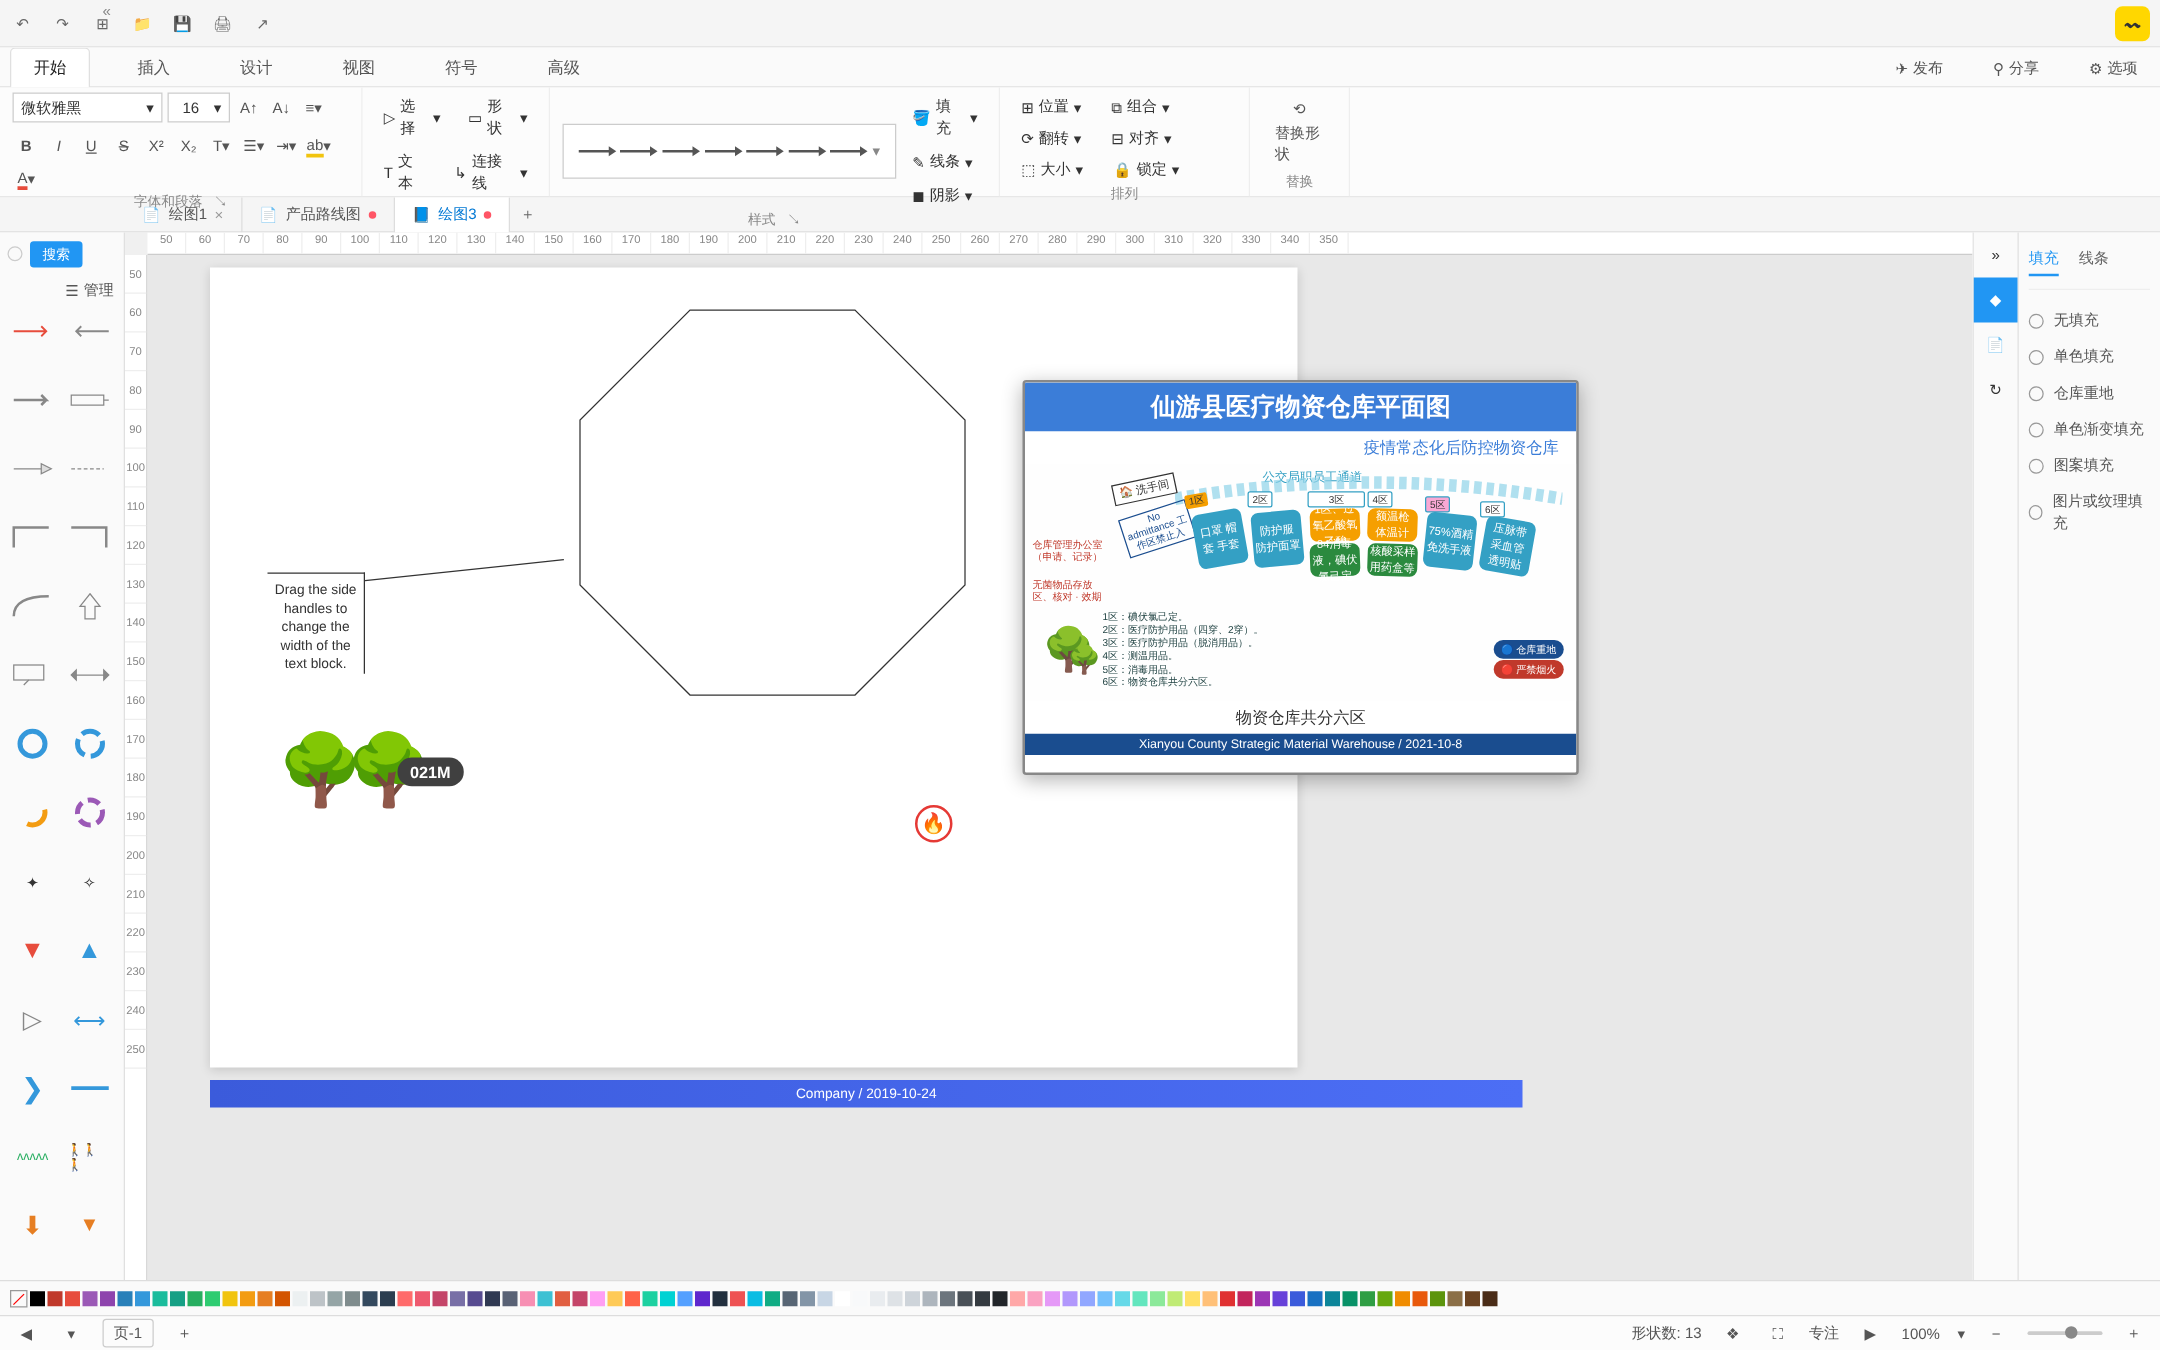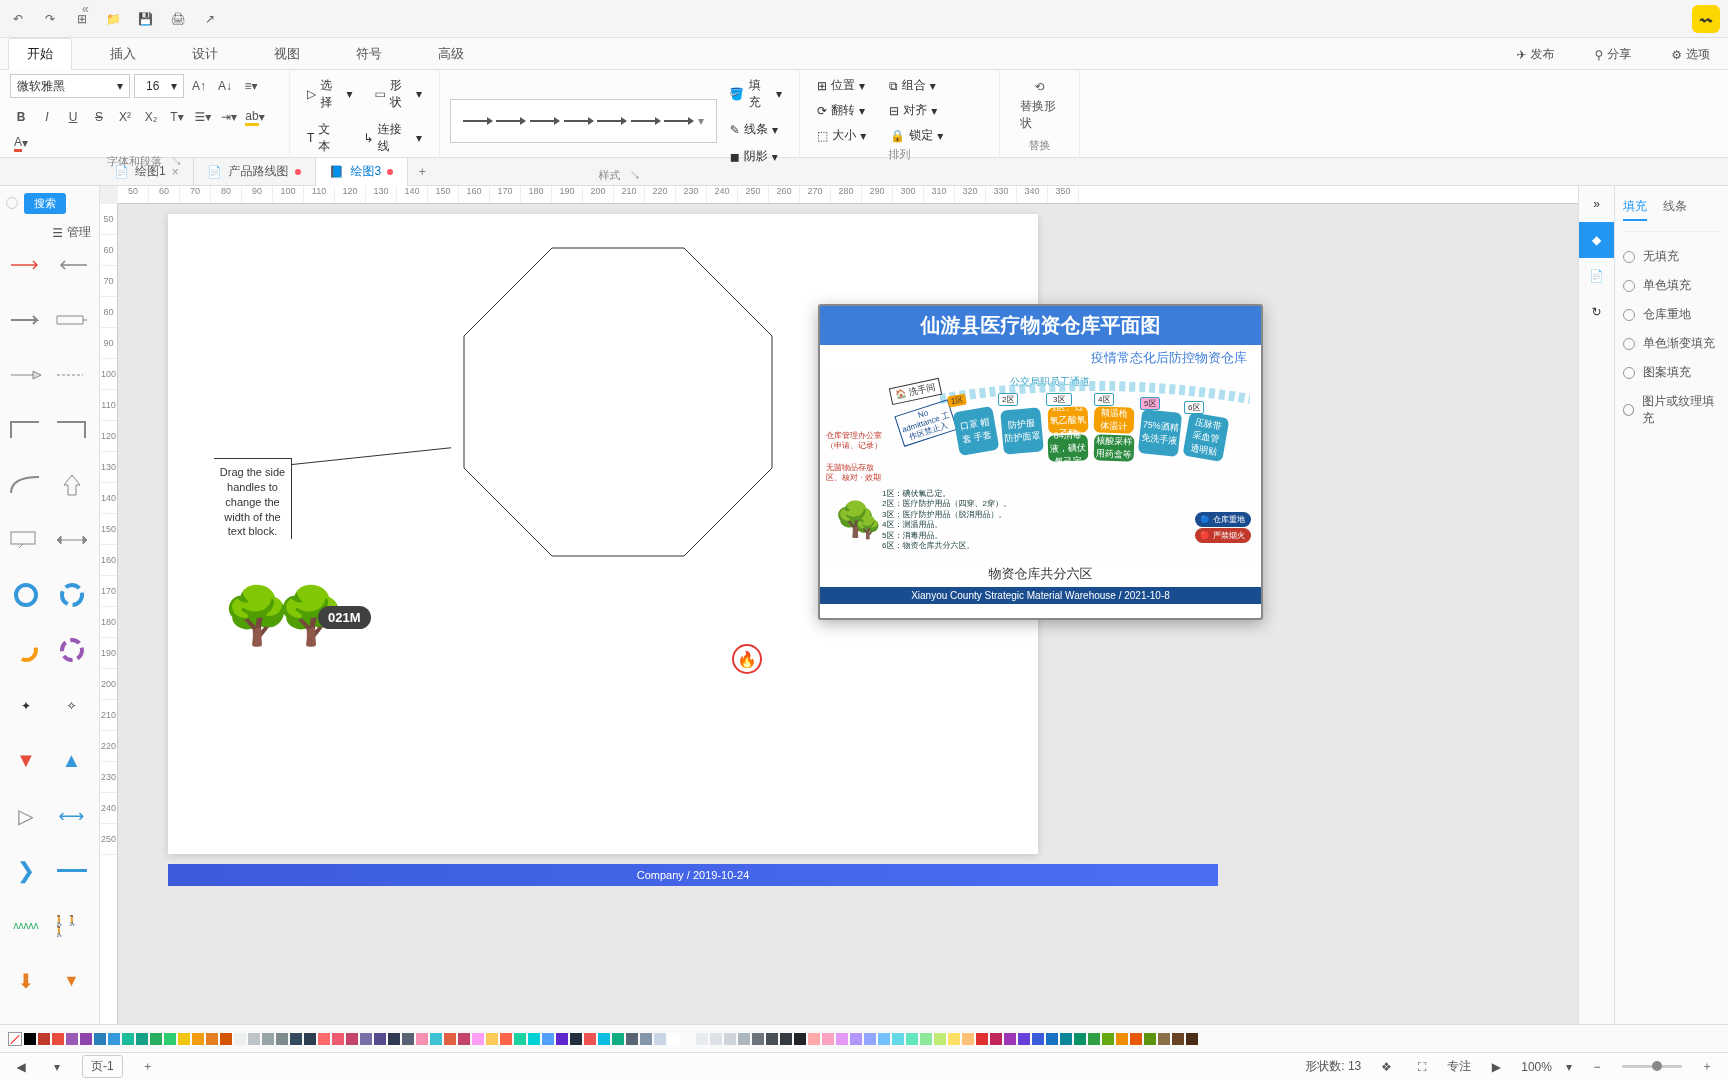--- a/index.html
+++ b/index.html
@@ -477,21 +477,21 @@
           <div class="zone" style="left:182px; top:38px; width:40px; height:44px; background:#34a0c4; transform:rotate(-5deg)">防护服 防护面罩</div>
           <div class="zone" style="left:228px; top:36px; width:40px; height:26px; background:#f59f00; transform:rotate(-2deg)">1区、过氧乙酸氧乙酸</div>
           <div class="zone" style="left:228px; top:64px; width:40px; height:26px; background:#2b8a3e; transform:rotate(-2deg)">84消毒液，碘伏氯己定</div>
           <div class="zone" style="left:274px; top:36px; width:40px; height:26px; background:#f59f00; transform:rotate(2deg)">额温枪 体温计</div>
           <div class="zone" style="left:274px; top:64px; width:40px; height:26px; background:#2b8a3e; transform:rotate(2deg)">核酸采样用药盒等</div>
           <div class="zone" style="left:320px; top:40px; width:40px; height:44px; background:#34a0c4; transform:rotate(6deg)">75%酒精 免洗手液</div>
           <div class="zone" style="left:366px; top:44px; width:40px; height:44px; background:#34a0c4; transform:rotate(10deg)">压脉带 采血管 透明贴</div>
 
           <div style="position:absolute; left:128px; top:24px; font-size:8px; background:#f59f00; padding:0 3px; border-radius:2px; transform:rotate(-10deg)">1区</div>
           <div style="position:absolute; left:178px; top:22px; font-size:8px; background:#fff; border:1px solid #34a0c4; padding:0 3px; border-radius:2px">2区</div>
-          <div style="position:absolute; left:226px; top:22px; font-size:8px; background:#fff; border:1px solid #34a0c4; padding:0 6px; border-radius:2px">3区</div>
+          <div style="position:absolute; left:226px; top:22px; font-size:8px; background:#fff; border:1px solid #34a0c4; padding:0 16px; border-radius:2px">3区</div>
           <div style="position:absolute; left:274px; top:22px; font-size:8px; background:#fff; border:1px solid #34a0c4; padding:0 3px; border-radius:2px">4区</div>
           <div style="position:absolute; left:320px; top:26px; font-size:8px; background:#f9a8d4; border:1px solid #34a0c4; padding:0 3px; border-radius:2px">5区</div>
           <div style="position:absolute; left:364px; top:30px; font-size:8px; background:#fff; border:1px solid #34a0c4; padding:0 3px; border-radius:2px">6区</div>
 
           <div style="position:absolute; left:6px; top:60px; width:60px; font-size:8px; color:#c0392b; line-height:1.2">仓库管理办公室（申请、记录）</div>
           <div style="position:absolute; left:6px; top:92px; width:60px; font-size:8px; color:#c0392b; line-height:1.2">无菌物品存放区、核对 · 效期</div>
 
           <div style="position:absolute; left:62px; top:118px; font-size:8px; color:#244; line-height:1.3">
             <div>1区：碘伏氯己定。</div>
             <div>2区：医疗防护用品（四穿、2穿）。</div>

